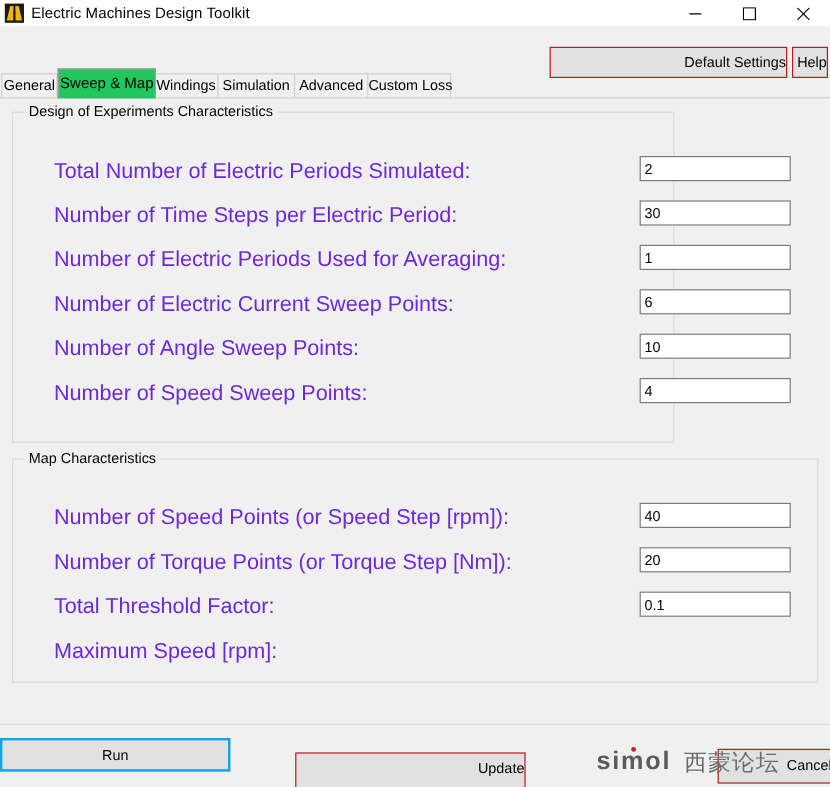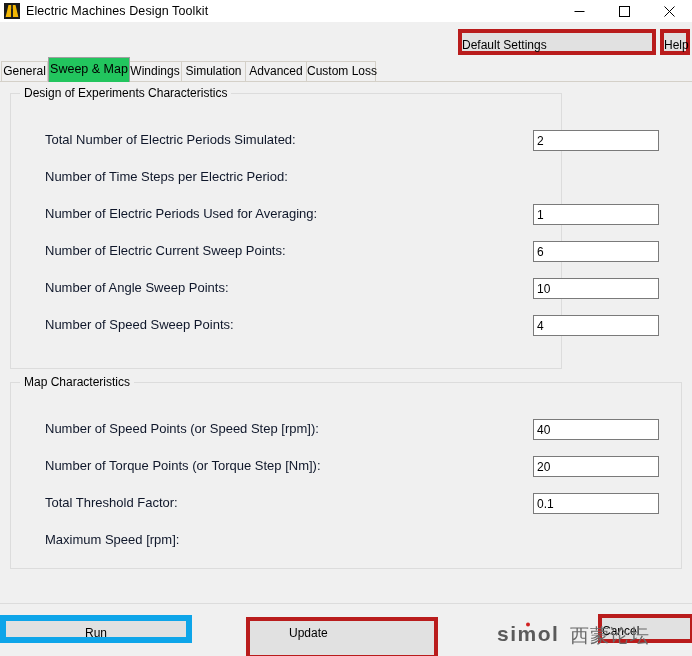--- a/index.html
+++ b/index.html
@@ -61,28 +61,29 @@
 
   
   .toolbar {
     position: absolute;
     left: 0; top: 22px;
     width: 692px; height: 36px;
     background: #f0f0f0;
   }
   .btn {
     background: #e1e1e1;
-    border: 4px solid #b91c1c;
+    border: 1px solid #b91c1c;
     font-family: "Liberation Sans", sans-serif;
     font-size: 12px;
     color: #000;
     padding: 0;
-    text-align: left;
+    text-align: right;
     box-sizing: border-box;
     cursor: default;
+    margin-top: 10px;
   }
   .btn-default-settings {
     position: absolute;
     left: 458px; top: 29px;
     width: 198px; height: 26px;
     line-height: 24px;
   }
   .btn-help {
     position: absolute;
     left: 660px; top: 29px;
@@ -143,22 +144,22 @@
     left: 9px;
     background: #f0f0f0;
     padding: 0 4px;
     font-size: 12px;
     color: #000;
     white-space: nowrap;
   }
 
   .fieldlabel {
     position: absolute;
-    font-size: 13px;
-    color: #0f172a;
+    font-size: 18px;
+    color: #6d28d9;
     white-space: nowrap;
   }
   .txtfield {
     position: absolute;
     width: 126px;
     height: 21px;
     box-sizing: border-box;
     background: #ffffff;
     border: 1px solid #7a7a7a;
     font-family: "Liberation Sans", sans-serif;
@@ -175,21 +176,21 @@
     left: 0; top: 603px;
     width: 692px; height: 53px;
     background: #f0f0f0;
     border-top: 1px solid #dcdcdc;
   }
   .btn-run {
     position: absolute;
     left: 0px; top: 615px;
     width: 192px; height: 28px;
     background: #e1e1e1;
-    border: 6px solid #0ea5e9;
+    border: 2px solid #0ea5e9;
     box-sizing: border-box;
     line-height: 24px;
     font-size: 12px;
     text-align: center;
     cursor: default;
   }
   .btn-update {
     position: absolute;
     left: 246px; top: 617px;
     width: 192px; height: 42px;
@@ -263,20 +264,21 @@
   </div>
 
   <div class="groupbox" style="left:10px; top:300px; width:672px; height:187px;">
     <div class="gb-title">Map Characteristics</div>
   </div>
 
   <div class="fieldlabel" style="left:45px; top:50px;">Total Number of Electric Periods Simulated:</div>
   <input class="txtfield" style="left: 533px; top: 48px;" value="2">
 
   <div class="fieldlabel" style="left:45px; top:87px;">Number of Time Steps per Electric Period:</div>
+  <input class="txtfield" style="left: 533px; top: 85px;" value="30">
 
   <div class="fieldlabel" style="left:45px; top:124px;">Number of Electric Periods Used for Averaging:</div>
   <input class="txtfield" style="left: 533px; top: 122px;" value="1">
 
   <div class="fieldlabel" style="left:45px; top:161px;">Number of Electric Current Sweep Points:</div>
   <input class="txtfield" style="left: 533px; top: 159px;" value="6">
 
   <div class="fieldlabel" style="left:45px; top:198px;">Number of Angle Sweep Points:</div>
   <input class="txtfield" style="left: 533px; top: 196px;" value="10">
 

